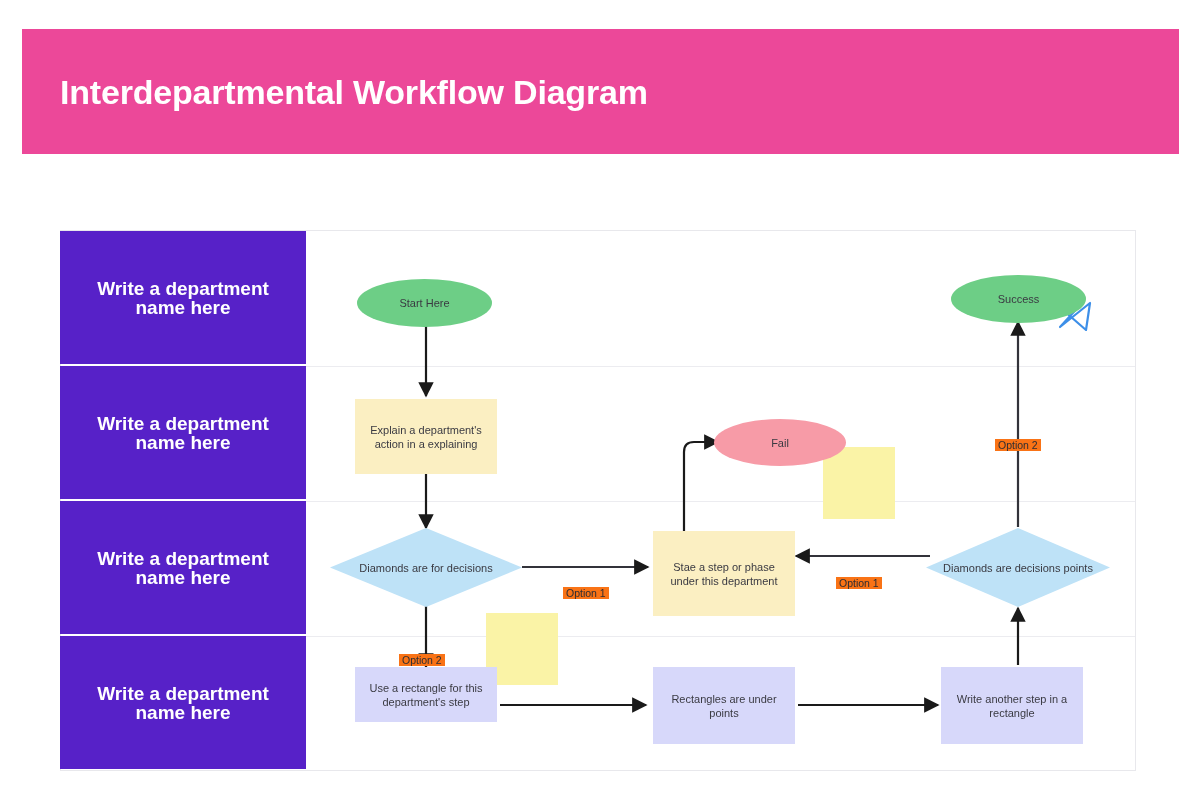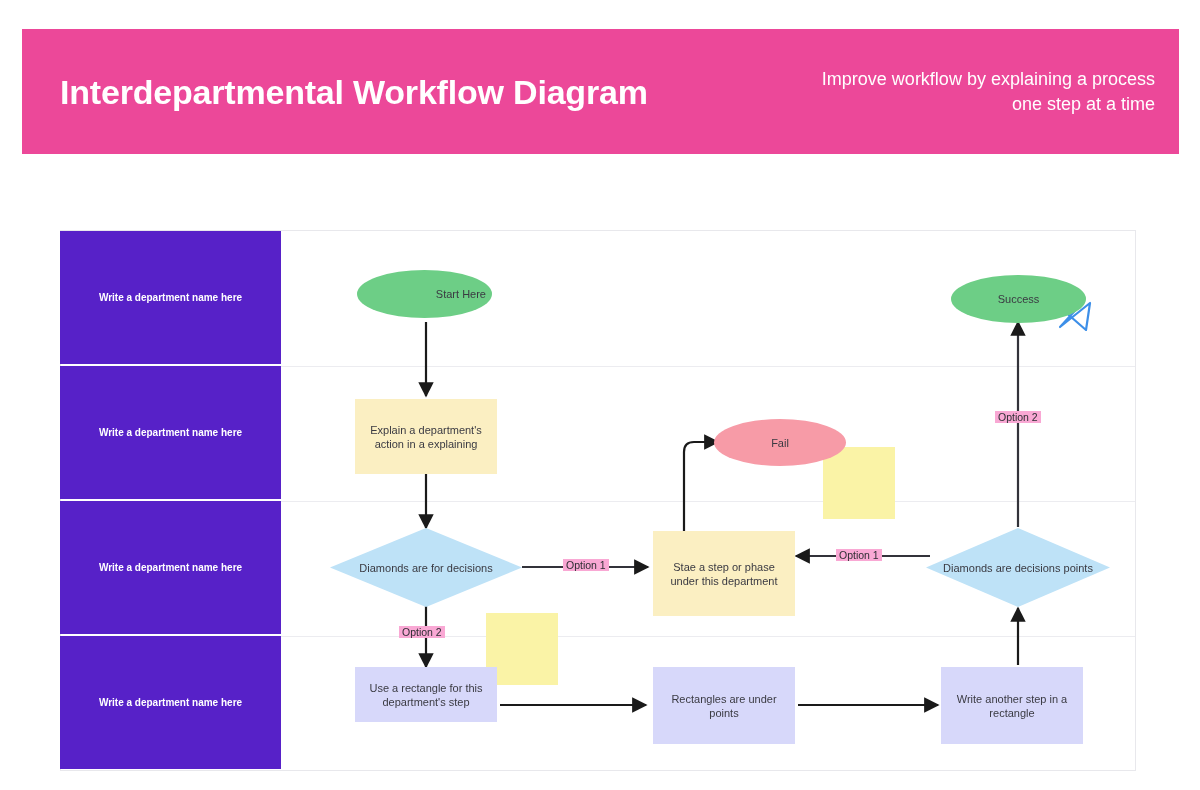--- a/index.html
+++ b/index.html
@@ -67,24 +67,24 @@
     left: 0;
     width: 100%;
     height: 1px;
     background: #ececf0;
   }
 
   
   .lane-label {
     position: absolute;
     left: 60px;
-    width: 221px;
+    width: 246px;
     background: #5721C8;
     color: #ffffff;
-    font-size: 10px;
+    font-size: 19px;
     line-height: 19px;
     font-weight: bold;
     display: flex;
     align-items: center;
     justify-content: center;
     text-align: center;
     box-sizing: border-box;
     padding: 9px 14px;
   }
 
@@ -137,31 +137,31 @@
     left: 0; top: 0;
     width: 1200px;
     height: 790px;
     pointer-events: none;
   }
 
   .edge-label {
     position: absolute;
     font-size: 10.5px;
     color: #2d2d33;
-    background: #f9a8d4;
+    background: #f97316;
     padding: 0 3px;
     white-space: nowrap;
+    margin-top: 28px;
   }
 </style>
 </head>
 <body>
 
 <div id="header-banner">
   <div id="header-title">Interdepartmental Workflow Diagram</div>
-  <div id="header-subtitle">Improve workflow by explaining a process one step at a time</div>
 </div>
 
 <div id="diagram-canvas">
   <div class="lane-divider" style="top:135px;"></div>
   <div class="lane-divider" style="top:270px;"></div>
   <div class="lane-divider" style="top:405px;"></div>
 </div>
 
 <div class="lane-label" style="top:231px; height:133px;">
   <span>Write a department name here</span>
@@ -209,21 +209,21 @@
   <g>
     <path d="M 1060 327 L 1090 303 L 1086 330 L 1063 310 L 1082 303 Z" fill="none" stroke="#3D8FE8" stroke-width="2.2" stroke-linejoin="round"></path>
   </g>
 </svg>
 
 <div class="edge-label" style="left:563px; top:559px;">Option 1</div>
 <div class="edge-label" style="left:399px; top:626px;">Option 2</div>
 <div class="edge-label" style="left:836px; top:549px;">Option 1</div>
 <div class="edge-label" style="left:995px; top:411px;">Option 2</div>
 
-<div class="node node-oval-green" style="left:357px; top:270px; width:135px; height:48px;justify-content:flex-end;">
+<div class="node node-oval-green" style="left:357px; top:279px; width:135px; height:48px;">
   <span class="node-text">Start Here</span>
 </div>
 
 <div class="node node-oval-green" style="left:951px; top:275px; width:135px; height:48px;">
   <span class="node-text">Success</span>
 </div>
 
 <div class="node node-rect-yellow" style="left:355px; top:399px; width:142px; height:75px;">
   <span class="node-text">Explain a department's action in a explaining</span>
 </div>

